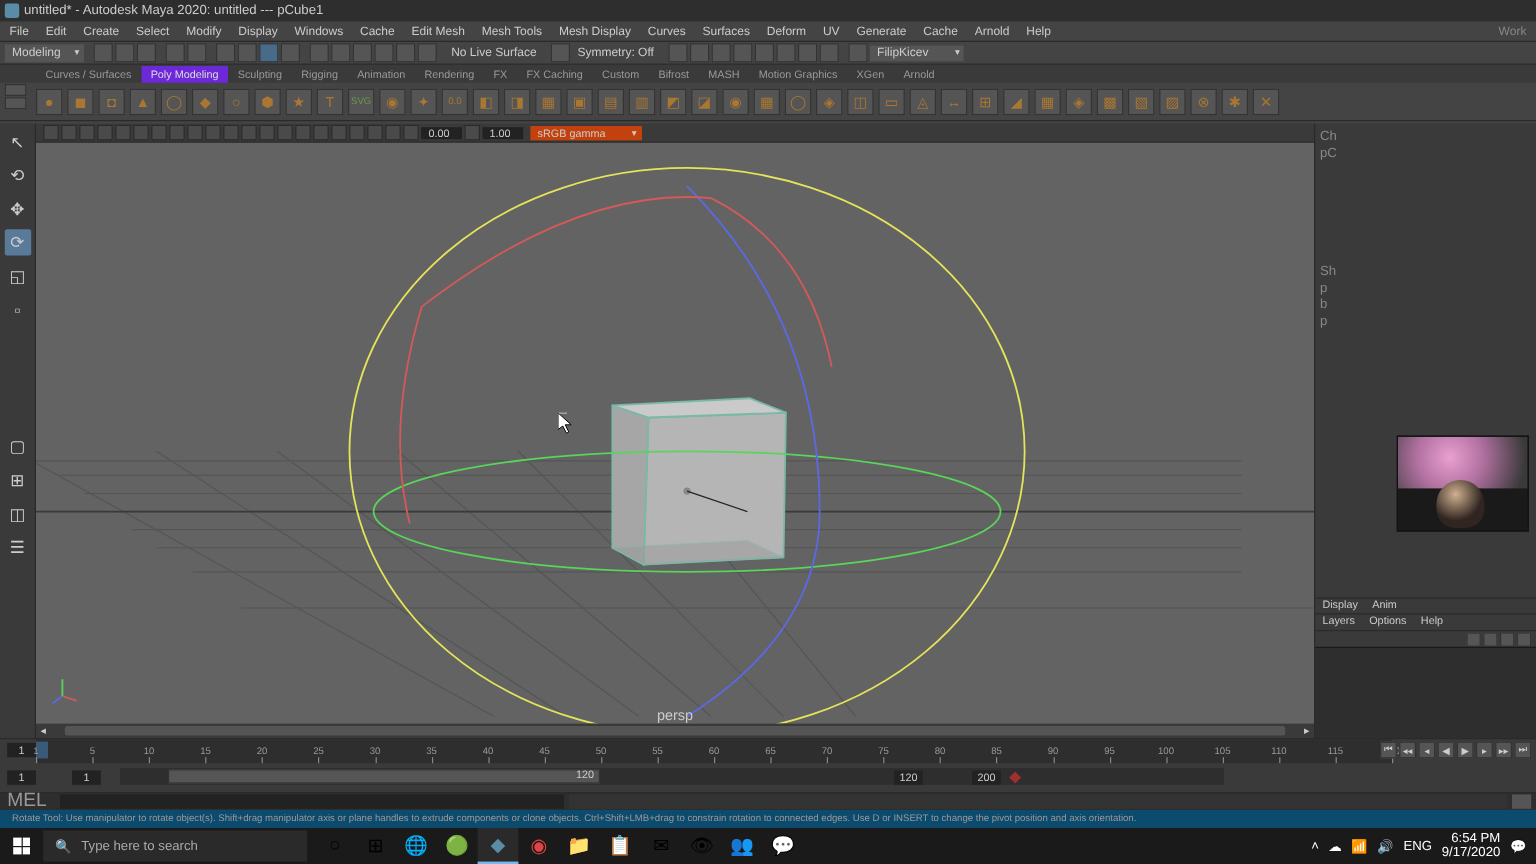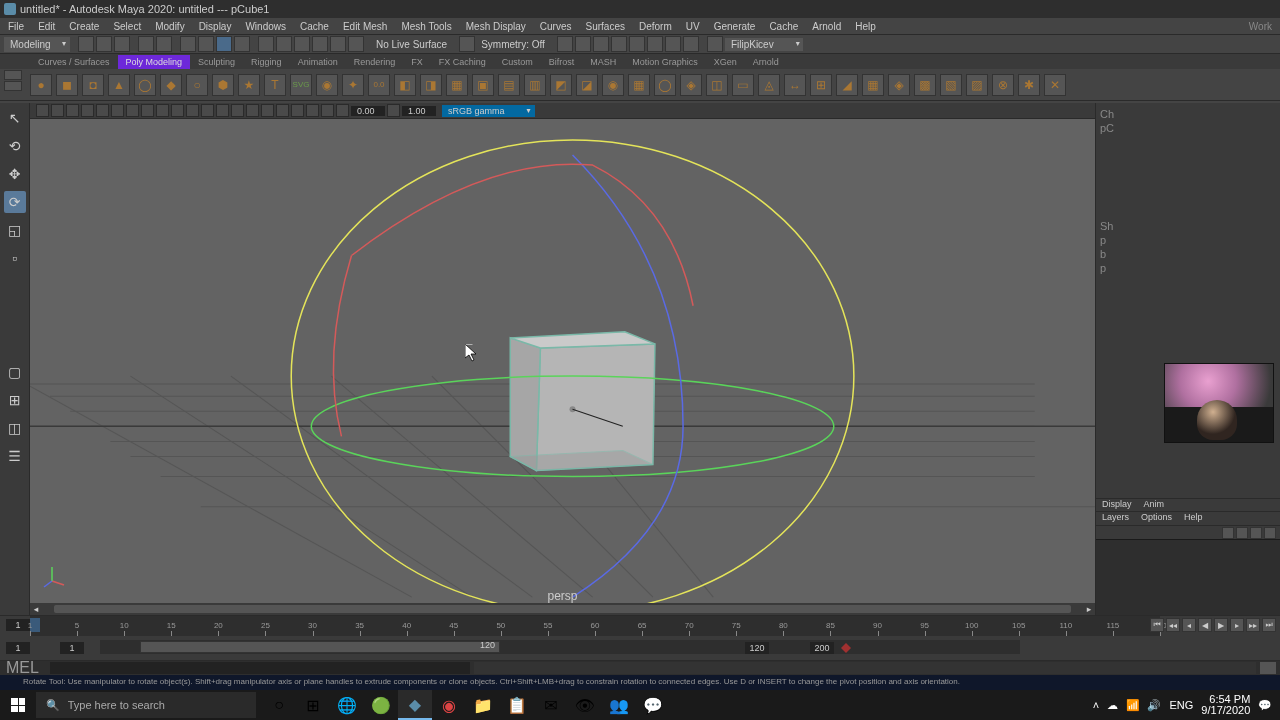--- a/index.html
+++ b/index.html
@@ -45,21 +45,21 @@
 .ltool.active { background:#5a7a9a; border-radius:2px; }
 .ltool-spacer { height:80px; }
 
 
 .viewport-wrap { flex:1; display:flex; flex-direction:column; }
 .viewport-menu { height:13px; background:#444; display:flex; align-items:center; padding-left:6px; gap:2px; border-bottom:1px solid #2a2a2a; }
 .viewport-menu .vm { color:#ccc; font-size:9px; padding:0 6px; }
 .viewport-tools { height:16px; background:#3a3a3a; display:flex; align-items:center; padding-left:6px; gap:2px; border-bottom:1px solid #2a2a2a; }
 .viewport-tools .vt { width:13px; height:13px; background:#4a4a4a; border:1px solid #2a2a2a; }
 .viewport-tools .num { background:#222; color:#ccc; font-size:9px; padding:0 6px; width:34px; }
-.viewport-tools .gamma { background:#0369a1; color:#ccc; font-size:9px; padding:1px 30px 1px 6px; margin-left:4px; position:relative; }
+.viewport-tools .gamma { background:#c2410c; color:#ccc; font-size:9px; padding:1px 30px 1px 6px; margin-left:4px; position:relative; }
 .viewport-tools .gamma:after { content:"▾"; position:absolute; right:4px; font-size:8px; }
 
 .canvas { flex:1; background:#636363; position:relative; overflow:hidden; }
 .canvas svg { width:100%; height:100%; }
 .persp-label { position:absolute; bottom:0; left:50%; transform:translateX(-50%); color:#ccc; font-size:12px; }
 .viewcompass { position:absolute; bottom:10px; left:12px; }
 .cursor-ind { position:absolute; left:435px; top:225px; }
 
 
 .vp-hscroll { height:12px; background:#3a3a3a; display:flex; align-items:center; }
@@ -97,21 +97,21 @@
 .range-right .drop:after { content:"▾"; position:absolute; right:3px; font-size:7px; }
 .range-right .rb { width:14px; height:14px; background:#555; border:1px solid #333; }
 .key-ind { position:absolute; left:840px; top:26px; width:12px; height:12px; }
 
 
 .cmdline { position:absolute; left:0; right:0; bottom:15px; height:15px; background:#2e2e2e; display:flex; align-items:center; border-top:1px solid #2a2a2a; }
 .cmdline .lbl { color:#999; font-size:16px; padding:0 6px; width:50px; }
 .cmdline .inp { flex:0 0 420px; height:12px; background:#222; }
 .cmdline .out { flex:1; height:12px; background:#333; margin-left:4px; }
 .cmdline .end { width:16px; height:12px; background:#555; margin:0 4px; }
-.helpline { position:absolute; left:0; right:0; bottom:0; height:15px; background:#0f172a; color:#999; font-size:8px; padding:2px 23px; overflow:hidden; white-space:nowrap; }
+.helpline { position:absolute; left:0; right:0; bottom:0; height:15px; background:#0c4a6e; color:#999; font-size:8px; padding:2px 10px; overflow:hidden; white-space:nowrap; }
 
 
 .taskbar { position:absolute; left:0; right:0; bottom:0; height:30px; background:#1a1a1a; display:flex; align-items:center; z-index:100; }
 .taskbar .start { width:36px; height:30px; display:flex; align-items:center; justify-content:center; }
 .taskbar .start .winlogo { width:14px; height:14px; display:grid; grid-template:1fr 1fr/1fr 1fr; gap:1px; }
 .taskbar .start .winlogo div { background:#fff; }
 .taskbar .search { flex:0 0 220px; height:26px; background:#2a2a2a; color:#aaa; display:flex; align-items:center; padding-left:10px; gap:8px; font-size:12px; }
 .taskbar .tb-icons { display:flex; align-items:center; height:30px; margin-left:6px; }
 .taskbar .tb-icons .ti { width:34px; height:30px; display:flex; align-items:center; justify-content:center; font-size:16px; }
 .taskbar .tb-icons .ti.active { border-bottom:2px solid #76b9ed; background:#2a2a2a; }

